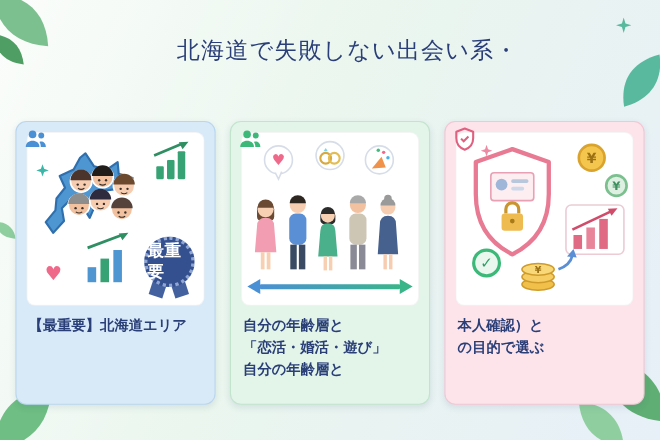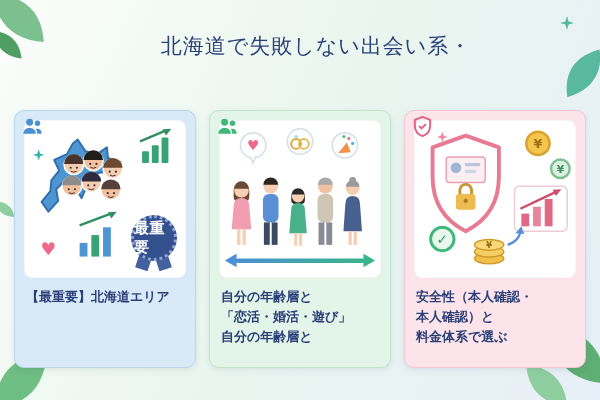--- a/index.html
+++ b/index.html
@@ -326,20 +326,19 @@
             <text x="76" y="125.5" text-anchor="middle" font-size="9" font-weight="bold" fill="#9c7115">¥</text>
           </g>
 
           <g>
             <path d="M95 122 Q106 118 108 109" fill="none" stroke="#5a8fd6" stroke-width="2.5"></path>
             <polygon points="109,103 103,110 112,111" fill="#5a8fd6"></polygon>
           </g>
         </svg>
       </div>
       <p class="caption">
-        <span>安全性（本人確認・</span>
         <span>本人確認）と</span>
-        <span>料金体系で選ぶ</span>
+        <span>の目的で選ぶ</span>
       </p>
     </section>
 
   </div>
 </div>
 
 </body></html>

